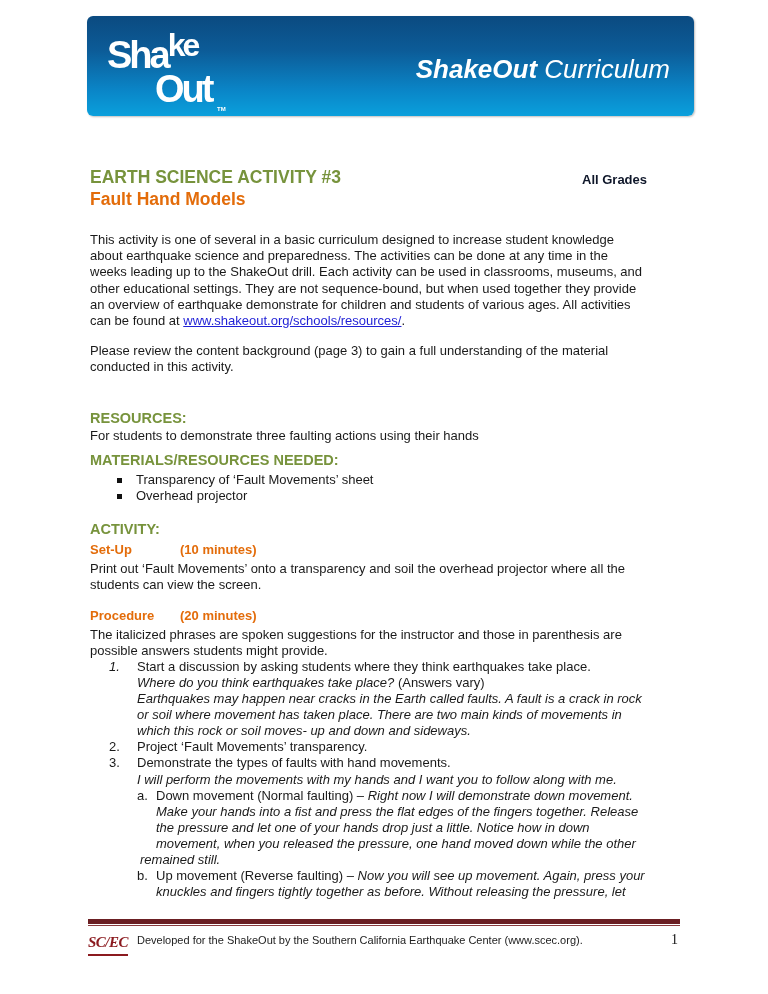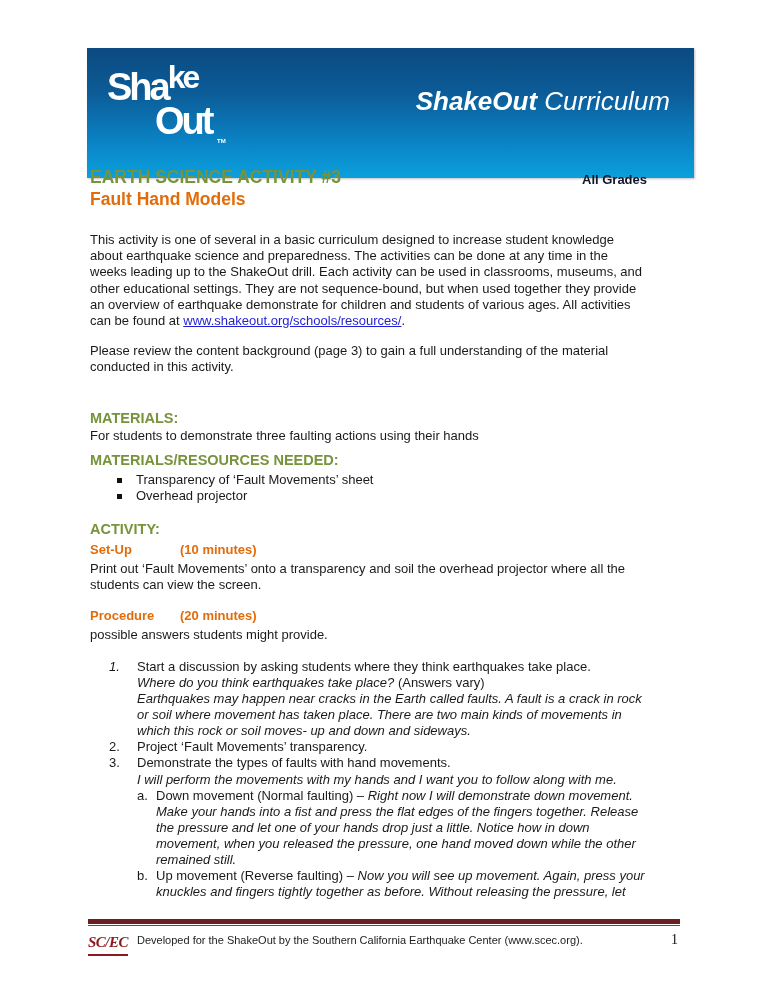--- a/index.html
+++ b/index.html
@@ -1,20 +1,20 @@
 <!DOCTYPE html>
 <html><head>
 <meta charset="utf-8">
 <style>
   html, body { margin: 0; padding: 0; background: #ffffff; }
   body { width: 768px; height: 994px; position: relative; overflow: hidden;
          font-family: "Liberation Sans", sans-serif; color: #1a1a1a; }
 
-  .banner { position: absolute; left: 87px; top: 48px; width: 607px; height: 130px;
-            border-radius: 0;
+  .banner { position: absolute; left: 87px; top: 16px; width: 607px; height: 100px;
+            border-radius: 6px;
             background: linear-gradient(to bottom, #0b4a80 0%, #0c5c98 35%, #0a86c8 75%, #0aa0dc 100%);
             box-shadow: 1px 1px 2px rgba(0,0,0,0.25); }
   .logo { position: absolute; left: 20px; top: 14px; width: 130px; height: 84px; color: #fff;
           font-family: "Liberation Sans", sans-serif; font-weight: bold; }
   .logo .l1 { position: absolute; left: 0; top: 6px; font-size: 38px; letter-spacing: -3px; line-height: 1; }
   .logo .l1 .k { position:relative; top:-12px; font-size: 32px; }
   .logo .l2 { position: absolute; left: 48px; top: 40px; font-size: 38px; letter-spacing: -3px; line-height: 1; }
   .logo .tm { position: absolute; left: 110px; top: 76px; font-size: 6px; letter-spacing: 0; }
   .banner-title { position: absolute; right: 24px; top: 38px; color: #fff; font-size: 26px;
                   font-style: italic; white-space: nowrap; }
@@ -69,21 +69,21 @@
   <div>other educational settings. They are not sequence-bound, but when used together they provide</div>
   <div>an overview of earthquake demonstrate for children and students of various ages. All activities</div>
   <div><span>can be found at </span><a class="link">www.shakeout.org/schools/resources/</a><span>.</span></div>
 </div>
 
 <div class="p" style="top:343px;">
   <div>Please review the content background (page 3) to gain a full understanding of the material</div>
   <div>conducted in this activity.</div>
 </div>
 
-<div class="h2" style="top:410px;">MATERIALS:</div>
+<div class="h2" style="top:410px;">RESOURCES:</div>
 <div class="p" style="top:428px;">For students to demonstrate three faulting actions using their hands</div>
 
 <div class="h2" style="top:452px;">MATERIALS/RESOURCES NEEDED:</div>
 <ul class="bul" style="top:472px;">
   <li>Transparency of ‘Fault Movements’ sheet</li>
   <li>Overhead projector</li>
 </ul>
 
 <div class="h2" style="top:521px;">ACTIVITY:</div>
 <div class="h3" style="top:542px;">
@@ -93,20 +93,21 @@
 <div class="p" style="top:561px;">
   <div>Print out ‘Fault Movements’ onto a transparency and soil the overhead projector where all the</div>
   <div>students can view the screen.</div>
 </div>
 
 <div class="h3" style="top:608px;">
   <span>Procedure</span>
   <span class="dur">(20 minutes)</span>
 </div>
 <div class="p" style="top:627px;">
+  <div>The italicized phrases are spoken suggestions for the instructor and those in parenthesis are</div>
   <div>possible answers students might provide.</div>
 </div>
 
 <div class="num i" style="left:109px; top:659px;">1.</div>
 <div class="line" style="left:137px; top:659px;">Start a discussion by asking students where they think earthquakes take place.</div>
 <div class="line" style="left:137px; top:675px;"><span class="i">Where do you think earthquakes take place? </span><span>(Answers vary)</span></div>
 <div class="line i" style="left:137px; top:691px;">Earthquakes may happen near cracks in the Earth called faults. A fault is a crack in rock</div>
 <div class="line i" style="left:137px; top:707px;">or soil where movement has taken place. There are two main kinds of movements in</div>
 <div class="line i" style="left:137px; top:723px;">which this rock or soil moves- up and down and sideways.</div>
 
@@ -115,21 +116,21 @@
 
 <div class="num" style="left:109px; top:755px;">3.</div>
 <div class="line" style="left:137px; top:755px;">Demonstrate the types of faults with hand movements.</div>
 <div class="line i" style="left:137px; top:772px;">I will perform the movements with my hands and I want you to follow along with me.</div>
 
 <div class="num" style="left:137px; top:788px;">a.</div>
 <div class="line" style="left:156px; top:788px;"><span>Down movement (Normal faulting) – </span><span class="i">Right now I will demonstrate down movement.</span></div>
 <div class="line i" style="left:156px; top:804px;">Make your hands into a fist and press the flat edges of the fingers together. Release</div>
 <div class="line i" style="left:156px; top:820px;">the pressure and let one of your hands drop just a little. Notice how in down</div>
 <div class="line i" style="left:156px; top:836px;">movement, when you released the pressure, one hand moved down while the other</div>
-<div class="line i" style="left:156px; top:852px;">remained still.</div>
+<div class="line i" style="left:140px; top:852px;">remained still.</div>
 
 <div class="num" style="left:137px; top:868px;">b.</div>
 <div class="line" style="left:156px; top:868px;"><span>Up movement (Reverse faulting) – </span><span class="i">Now you will see up movement. Again, press your</span></div>
 <div class="line i" style="left:156px; top:884px;">knuckles and fingers tightly together as before. Without releasing the pressure, let</div>
 
 <div class="foot-rule"></div>
 <div class="foot-rule2"></div>
 <div class="scec">SC/EC</div>
 <div class="scec-sub"></div>
 <div class="foot-text">Developed for the ShakeOut by the Southern California Earthquake Center (www.scec.org).</div>

